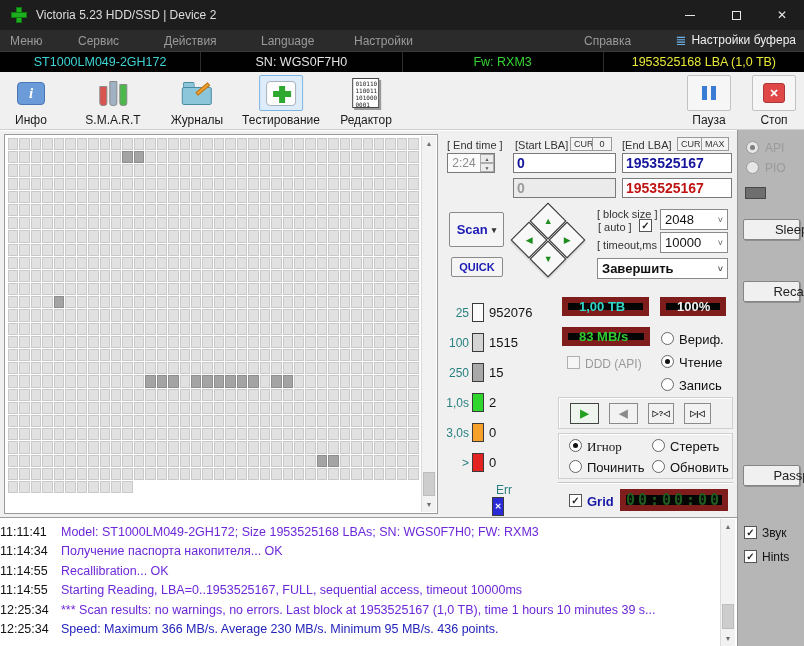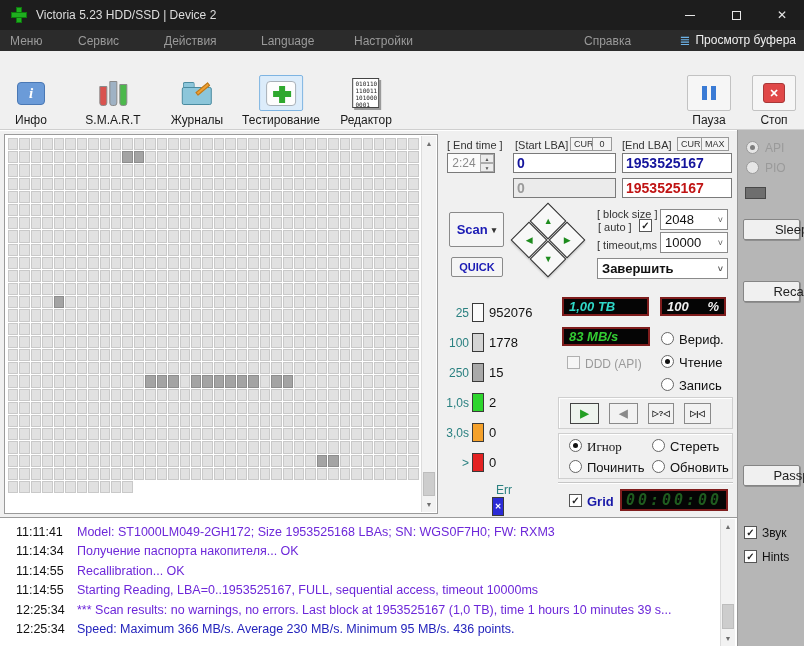--- a/index.html
+++ b/index.html
@@ -100,22 +100,22 @@
   
   .counters { position:absolute; left:443px; top:303px; width:115px; }
   .counter-row { position:absolute; left:0; width:115px; height:19px; display:flex; align-items:center; }
   .c-label { width:26px; text-align:right; color:#2a8080; font-size:12px; margin-right:3px; }
   .c-swatch { width:12px; height:19px; border:1px solid #3a3a3a; margin-right:5px; flex:none;
               display:flex; align-items:center; justify-content:center; font-size:8px; font-weight:bold; color:#fff; }
   .c-value { font-size:13px; color:#111; }
   .c-value.err { color:#cc2222; }
 
   
-  .lcd { position:absolute; background:#050505; border:2px solid #7f1d1d; display:flex; align-items:center;
-         font-weight:bold; font-size:13px; padding:0 5px; white-space:nowrap;font-style:italic; }
+  .lcd { position:absolute; background:#050505; border:6px solid #7f1d1d; display:flex; align-items:center;
+         font-weight:bold; font-size:13px; padding:0 11px; white-space:nowrap; }
   .lcd-cap { color:#2fd8c8; } .lcd-pct { color:#f0f0f0; justify-content:space-between; } .lcd-speed { color:#33cc33; }
   .lcd-timer { font-family:"DejaVu Sans Mono",monospace; font-size:15px; color:#1f5c1f; letter-spacing:3px; justify-content:center; }
 
   .radio { position:absolute; width:13px; height:13px; border:1px solid #666; border-radius:50%; background:#fff; }
   .radio.sel::after { content:''; position:absolute; left:3px; top:3px; width:5px; height:5px; border-radius:50%; background:#111; }
   .radio.disabled { border-color:#9a9a9a; background:#e6e6e6; }
   .radio.disabled.sel::after { background:#7e7e7e; }
   .rlabel { position:absolute; font-size:13px; color:#111; white-space:nowrap; }
   .rlabel.gray { color:#9a9a9a; font-size:12px; }
 
@@ -129,21 +129,21 @@
   
   .side-panel { position:absolute; left:737px; top:130px; width:67px; height:516px; background:#b6b6b6; border-left:1px solid #969696; }
   .side-btn { position:absolute; background:#f0f0f0; border:1px solid #858585; border-radius:2px; font-size:13px; color:#222;
               display:flex; align-items:center; justify-content:center; box-shadow:1px 1px 0 #8f8f8f;padding-left:40px; }
   .led { position:absolute; left:7px; top:57px; width:21px; height:12px; background:#6e6e6e; border:1px solid #484848; }
 
   
   .log-area { position:absolute; left:0; top:517px; width:737px; height:129px; background:#fff; border-top:1px solid #9a9a9a; }
   .log-rows { position:absolute; left:0; top:4px; width:716px; }
   .log-row { display:flex; align-items:center; height:19.5px; font-size:12.5px; white-space:nowrap; }
-  .log-time { width:52px; margin-left:16px; color:#111; flex:none; }
+  .log-time { width:52px; margin-left:0; color:#111; flex:none; }
   .log-text { margin-left:9px; color:#6d28d9; overflow:hidden; }
   .log-text.blue { color:#2424bc; }
 </style>
 </head>
 <body>
 
 <div class="window">
 
   <div class="titlebar">
     <div class="app-logo">
@@ -164,24 +164,30 @@
 
   <div class="menubar">
     <span class="menu-item" style="left:10px">Меню</span>
     <span class="menu-item" style="left:78px">Сервис</span>
     <span class="menu-item" style="left:164px">Действия</span>
     <span class="menu-item" style="left:261px">Language</span>
     <span class="menu-item" style="left:354px">Настройки</span>
     <span class="menu-item" style="left:584px">Справка</span>
     <div class="buffer-view">
       <span class="buffer-icon">≣</span>
-      <span>Просмотр буфера</span>
+      <span>Настройки буфера</span>
     </div>
   </div>
 
+  <div class="infobar">
+    <div class="info-cell ic-model">ST1000LM049-2GH172</div>
+    <div class="info-cell ic-serial">SN: WGS0F7H0</div>
+    <div class="info-cell ic-fw">Fw: RXM3</div>
+    <div class="info-cell ic-cap" style="border-right:none">1953525168 LBA (1,0 TB)</div>
+  </div>
 
   <div class="toolbar">
     <div class="tool-btn" style="left:31px">
       <div class="tool-icon-box">
           <div class="icon-info">i</div>
         </div>
       <div class="tool-label">Инфо</div>
     </div>
     <div class="tool-btn" style="left:113px">
       <div class="tool-icon-box">
@@ -1257,21 +1263,21 @@
 
   <div class="counters" id="counters">
       <div class="counter-row" style="top: 0px;">
         <span class="c-label">25</span>
         <span class="c-swatch" style="background: rgb(251, 251, 251);"></span>
         <span class="c-value">952076</span>
       </div>
       <div class="counter-row" style="top: 30px;">
         <span class="c-label">100</span>
         <span class="c-swatch" style="background: rgb(212, 212, 212);"></span>
-        <span class="c-value">1778</span>
+        <span class="c-value">1515</span>
       </div>
       <div class="counter-row" style="top: 60px;">
         <span class="c-label">250</span>
         <span class="c-swatch" style="background: rgb(169, 169, 169);"></span>
         <span class="c-value">15</span>
       </div>
       <div class="counter-row" style="top: 90px;">
         <span class="c-label">1,0s</span>
         <span class="c-swatch" style="background: rgb(46, 214, 46);"></span>
         <span class="c-value">2</span>

